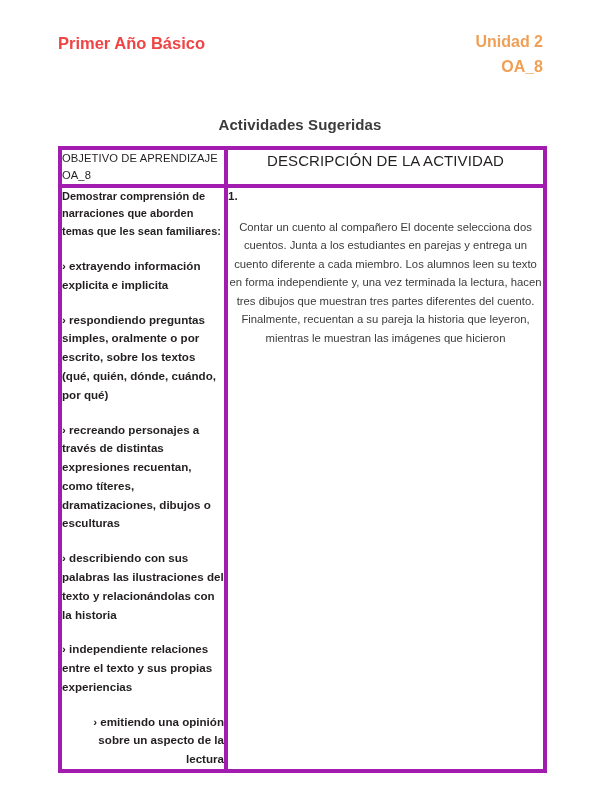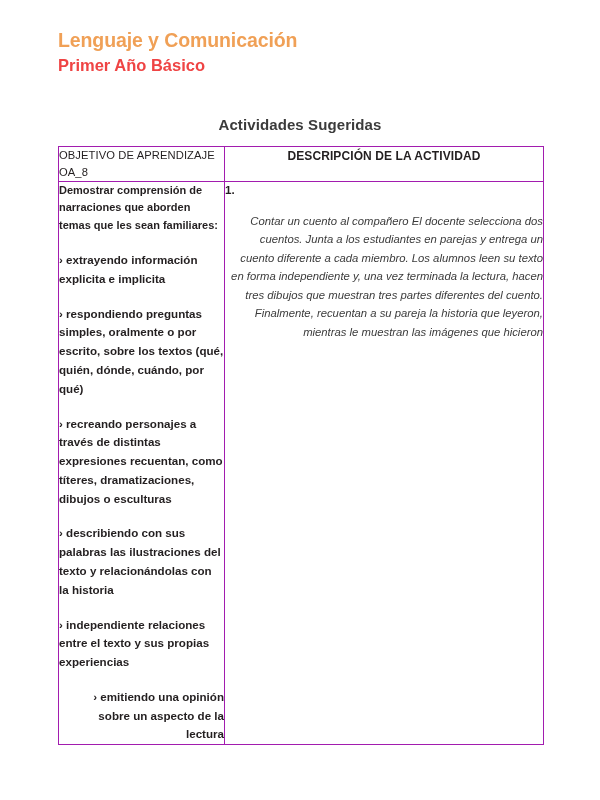--- a/index.html
+++ b/index.html
@@ -91,40 +91,40 @@
   .activity-table {
     position: absolute;
     left: 58px;
     top: 146px;
     width: 485px;
     border-collapse: collapse;
     table-layout: fixed;
   }
   .activity-table td,
   .activity-table th {
-    border: 1px solid #a21caf;
+    border: 4px solid #a21caf;
     vertical-align: top;
     padding: 0;
   }
   .col-obj { width: 166px; }
   .col-desc { width: 319px; }
 
   .th-obj {
     padding: 6px 5px 8px 5px;
     font-size: 11.2px;
     font-weight: normal;
     color: #231f20;
     text-align: left;
     line-height: 1.5;
     letter-spacing: 0.1px;
   }
   .th-desc {
     padding: 6px 5px 8px 5px;
-    font-size: 12px;
-    font-weight: bold;
+    font-size: 15px;
+    font-weight: normal;
     color: #231f20;
     line-height: 1.5;
     letter-spacing: 0.1px;
   }
 
   .td-obj {
     padding: 9px 6px 14px 6px;
     height: 530px;
   }
   .td-desc {
@@ -153,33 +153,35 @@
     color: #231f20;
     line-height: 1.4;
     margin: 0 0 14px 0;
   }
   .act-body {
     font-size: 11.3px;
     font-weight: normal;
     color: #3b3b3b;
     line-height: 1.64;
     margin: 0;
-    text-align: right;
-    font-style: italic;
+    text-align: center;
   }
 </style>
 </head>
 <body>
 
 <div class="page">
 
   <div class="doc-header">
     <div class="header-left">
-      <div class="subject-title">Lenguaje y Comunicación</div>
       <div class="grade-title">Primer Año Básico</div>
+    </div>
+    <div class="header-right">
+      <div class="unit-label">Unidad 2</div>
+      <div class="oa-label">OA_8</div>
     </div>
   </div>
 
   <div class="section-title">Actividades Sugeridas</div>
 
   <table class="activity-table">
     <colgroup>
       <col class="col-obj">
       <col class="col-desc">
     </colgroup>

